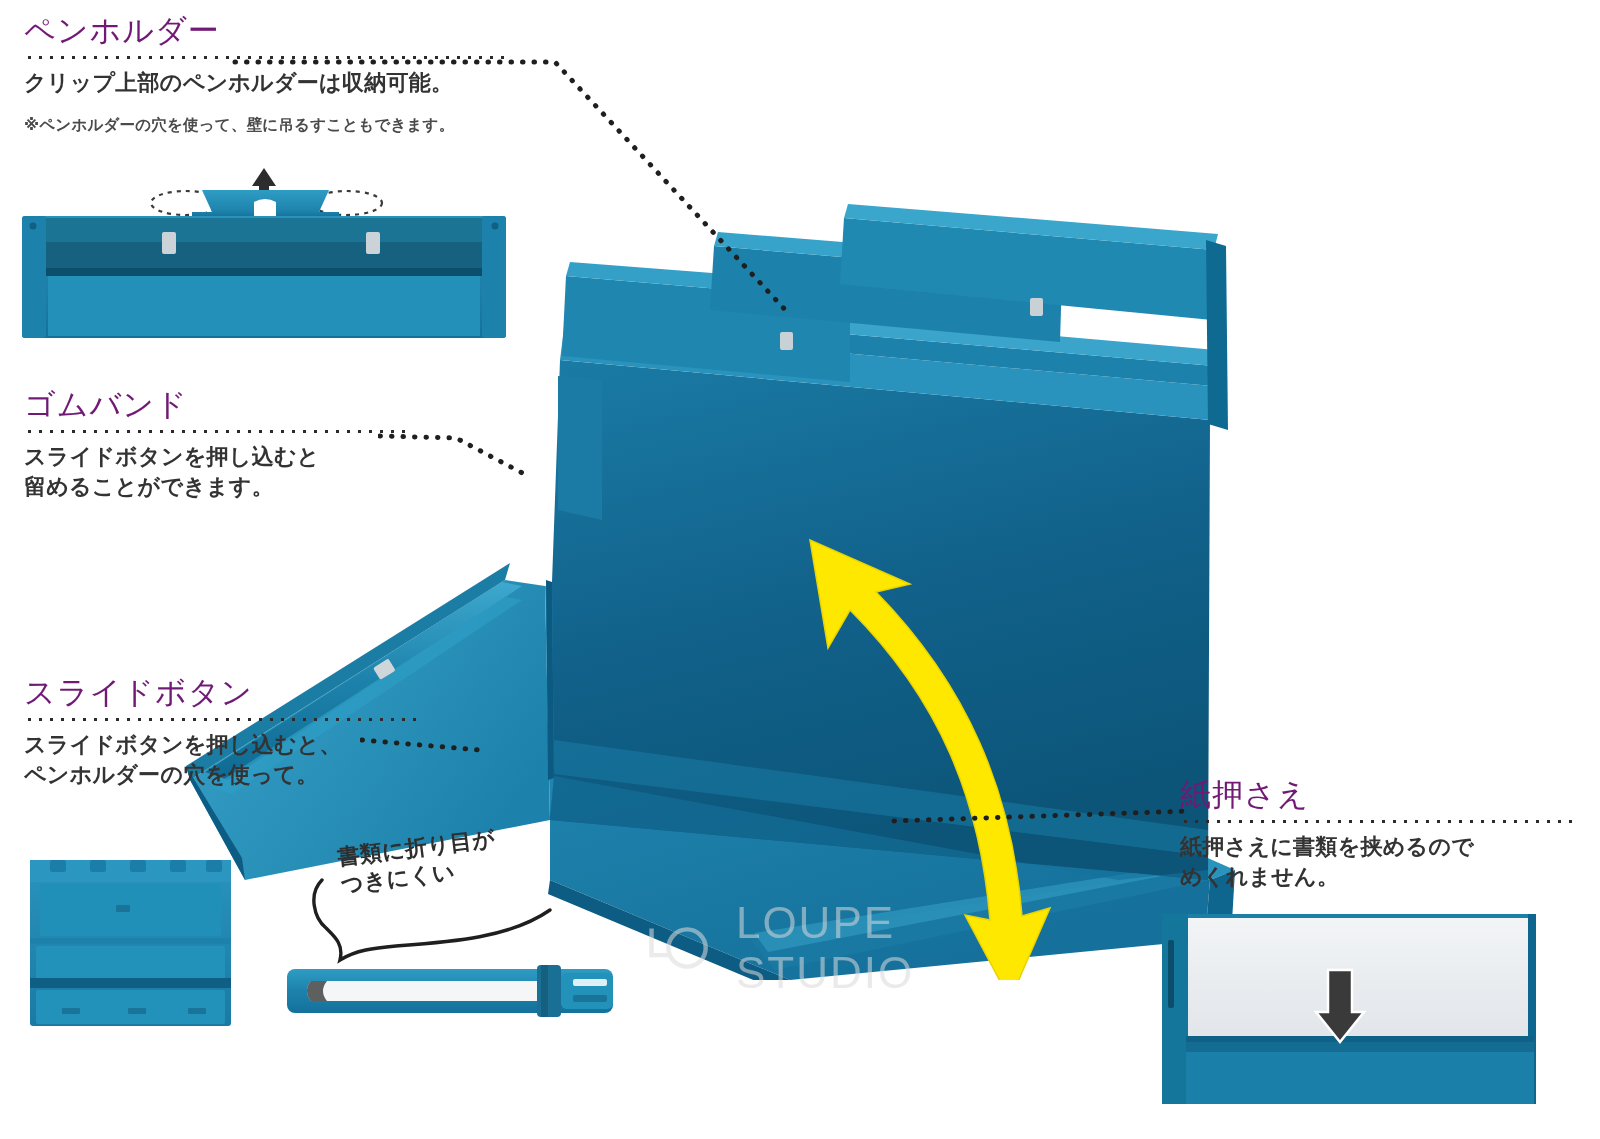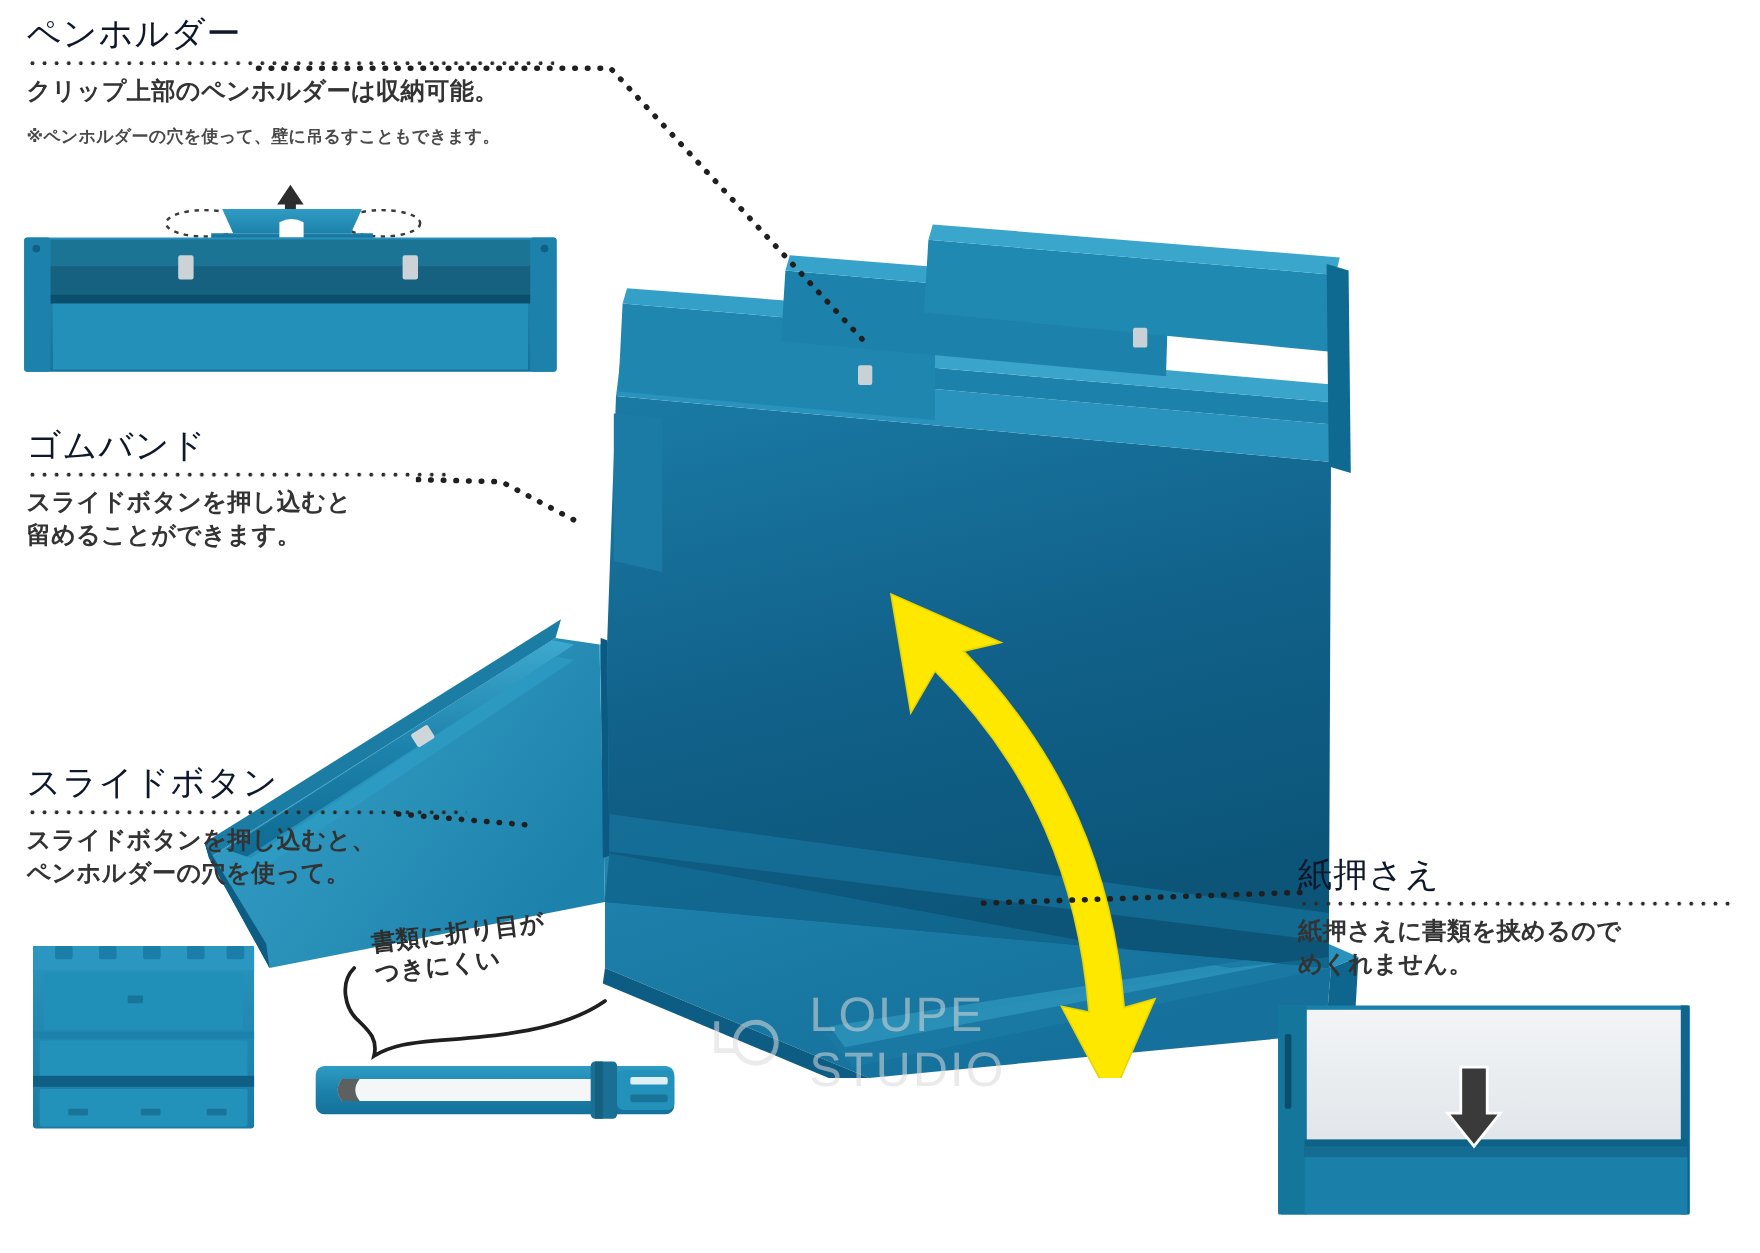--- a/index.html
+++ b/index.html
@@ -7,42 +7,42 @@
     width:1600px;height:1139px;position:relative;overflow:hidden;
     background:#ffffff;
     font-family:"Liberation Sans","DejaVu Sans",sans-serif;
     color:#3a3a3a;
   }
   .stage{position:absolute;inset:0;}
 
   
   .callout{position:absolute;}
   .callout .ttl{
-    font-size:31px;font-weight:400;color:#0f172a;letter-spacing:1px;
+    font-size:31px;font-weight:400;color:#701a75;letter-spacing:1px;
     line-height:1.1;white-space:nowrap;
   }
   .callout .rule{
     height:5px;margin:7px 0 8px 0;
     background-image:radial-gradient(circle,#2b2b2b 1.6px,transparent 1.9px);
     background-size:11px 5px;background-repeat:repeat-x;
     background-position:left center;
   }
   .callout .body{
     font-size:22px;font-weight:700;color:#333333;line-height:1.38;
     white-space:pre-line;letter-spacing:0.3px;
   }
   .callout .note{
     font-size:15.5px;font-weight:700;color:#4a4a4a;line-height:1.3;
     margin-top:17px;letter-spacing:0.2px;white-space:nowrap;
   }
   .callout.right .ttl,.callout.right .body{}
 
   #co-pen{left:24px;top:14px;width:480px;}
   #co-band{left:24px;top:388px;width:382px;}
-  #co-slide{left:24px;top:695px;width:400px;}
+  #co-slide{left:24px;top:676px;width:400px;}
   #co-paper{left:1180px;top:778px;width:396px;}
 
   
   .leader{position:absolute;pointer-events:none;}
 
   
   .photo{position:absolute;}
   #ph-pen{left:14px;top:168px;width:500px;height:175px;}
   #ph-folded{left:28px;top:850px;width:205px;height:180px;}
   #ph-side{left:285px;top:955px;width:330px;height:70px;}

